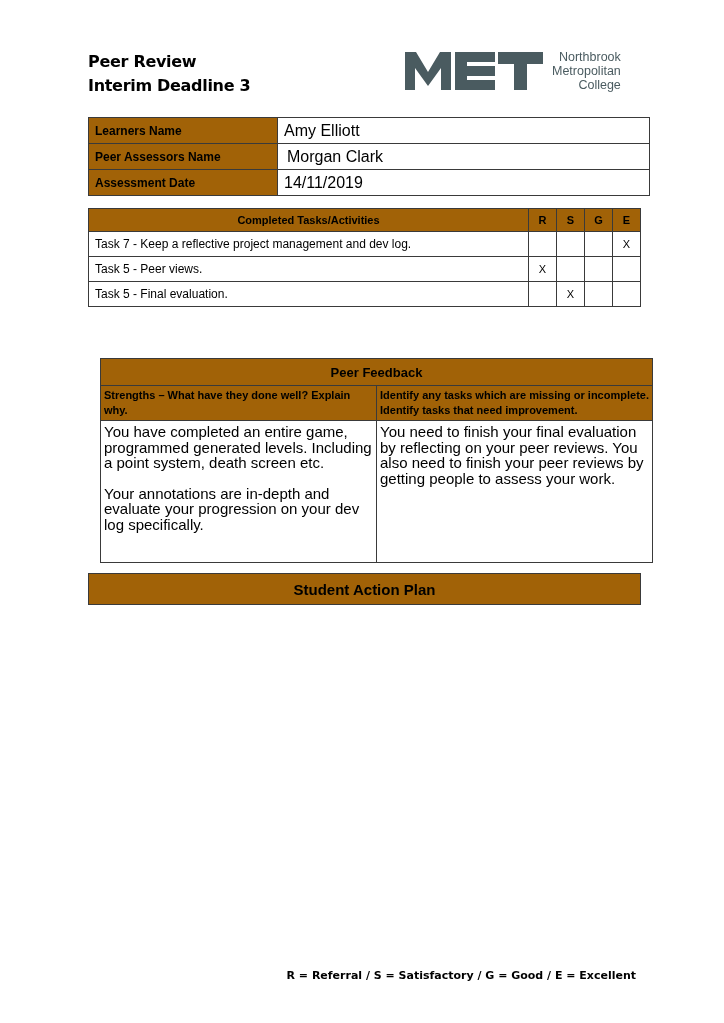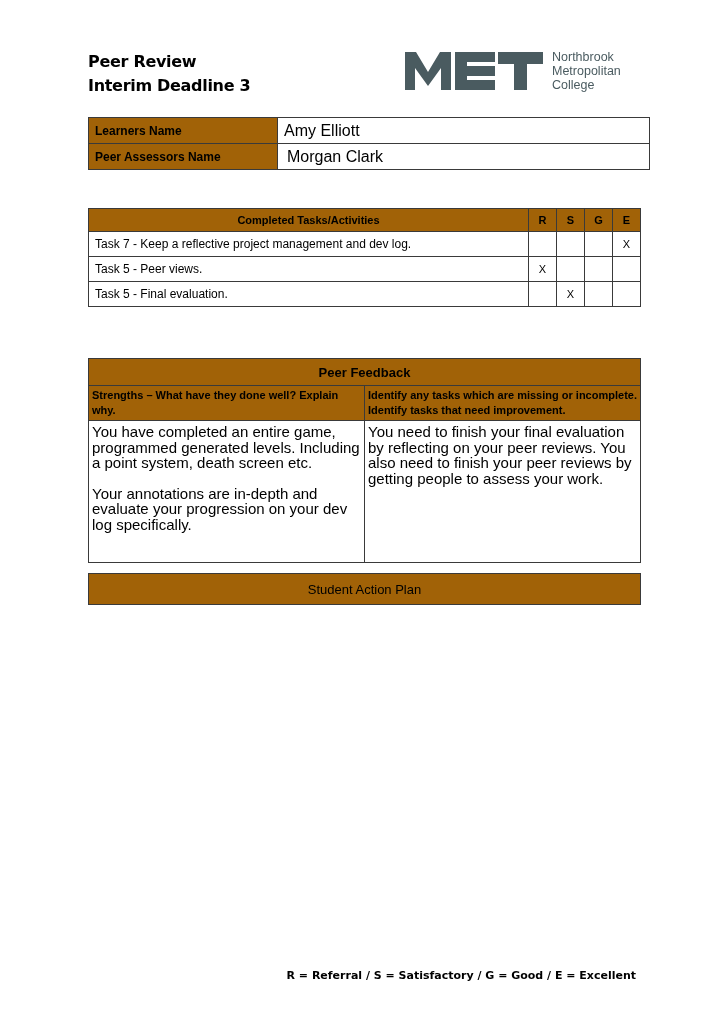--- a/index.html
+++ b/index.html
@@ -6,21 +6,21 @@
   body { width: 724px; height: 1023px; position: relative; overflow: hidden;
          font-family: "Liberation Sans", sans-serif; color: #000; }
   .abs { position: absolute; }
 
   .title { left: 88px; top: 50px; font-family: "DejaVu Sans", sans-serif; font-weight: bold;
            font-size: 16px; line-height: 24px; letter-spacing: -0.3px; }
 
   .logo { left: 405px; top: 50px; width: 240px; height: 44px; }
   .logo-met { position: absolute; left: 0; top: 2px; }
   .logo-text { position: absolute; left: 147px; top: 0px; font-family: "Liberation Sans", sans-serif;
-               font-size: 12.5px; line-height: 14px; color: #4a5b60; }
+               font-size: 12.5px; line-height: 14px; color: #4a5b60; text-align: right; }
 
   table { border-collapse: collapse; }
   .tbl { position: absolute; }
   .tbl td, .tbl th { border: 1px solid #3a3a3a; }
 
   .green { background: #a16207; }
 
   
   .info { left: 88px; top: 117px; width: 562px; border: 1.5px solid #333; }
   .info td { height: 25px; padding: 0 6px; font-size: 16px; }
@@ -28,29 +28,29 @@
 
   
   .tasks { left: 88px; top: 208px; width: 553px; border: 1.5px solid #333; }
   .tasks th { font-size: 11px; font-weight: bold; height: 22px; padding: 0; }
   .tasks td { font-size: 12px; padding: 0 6px; height: 24px; }
   .tasks td.mark { width: 15px; text-align: center; font-size: 11px; padding: 0 6px; }
   .tasks td.task-text { line-height: 16px; }
   .tasks td.task-text .indent { display: block; padding-left: 44px; }
 
   
-  .fb { left: 88px; top: 358px; width: 553px; border: 1.5px solid #333; }
+  .fb { left: 100px; top: 358px; width: 553px; border: 1.5px solid #333; }
   .fb th.head { font-size: 13px; font-weight: bold; height: 24px; }
   .fb th.sub { font-size: 11px; font-weight: bold; text-align: left; padding: 2px 3px; line-height: 15px; height: 30px; }
   .fb td.body { vertical-align: top; font-size: 15px; line-height: 15.5px; padding: 3px 3px; height: 135px; }
   .fb td.body p { margin: 0 0 15px 0; }
 
   
   .ap { left: 88px; top: 573px; width: 553px; border: 1.5px solid #333; }
-  .ap th { font-size: 13px; font-weight: normal; height: 28px; }
+  .ap th { font-size: 15px; font-weight: bold; height: 28px; }
   .ap td { vertical-align: top; height: 143px; padding: 3px 2px;
            font-family: "DejaVu Sans", sans-serif; font-size: 14px; line-height: 17px; text-align: justify; }
 
   .legend { left: 240px; top: 969px; width: 396px; text-align: right;
             font-family: "DejaVu Sans", sans-serif; font-weight: bold; font-size: 11px; }
 </style>
 </head>
 <body>
 
 <div class="abs title">
@@ -80,20 +80,24 @@
 
 <table class="tbl info">
   <tbody>
       <tr>
     <td class="lbl green">Learners Name</td>
     <td>Amy Elliott</td>
   </tr>
   <tr>
     <td class="lbl green">Peer Assessors Name</td>
     <td style="padding-left:9px">Morgan Clark</td>
+  </tr>
+  <tr>
+    <td class="lbl green">Assessment Date</td>
+    <td>14/11/2019</td>
   </tr>
 </tbody>
   </table>
 
 <table class="tbl tasks">
   <tbody>
       <tr>
     <th class="green">Completed Tasks/Activities</th>
     <th class="green" style="width:27px">R</th>
     <th class="green" style="width:27px">S</th>

